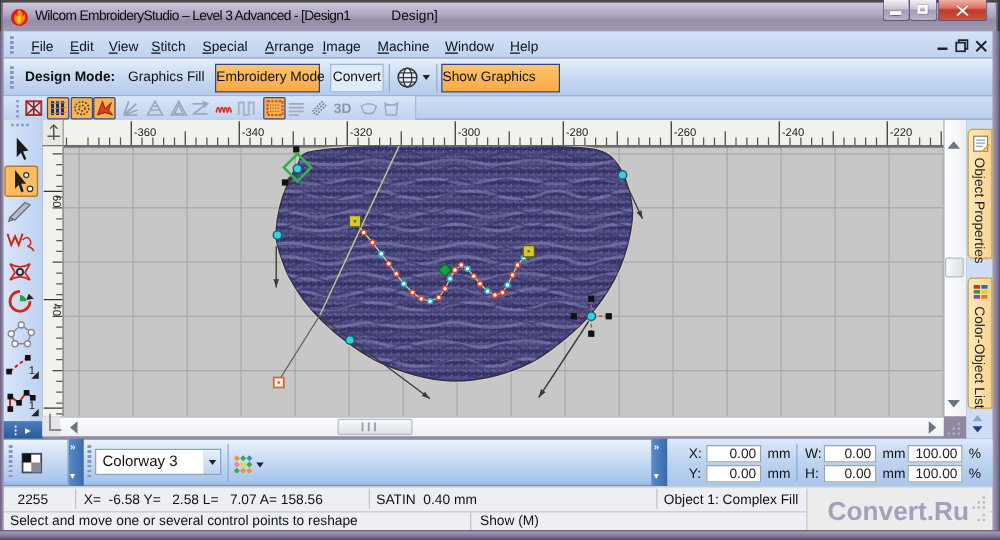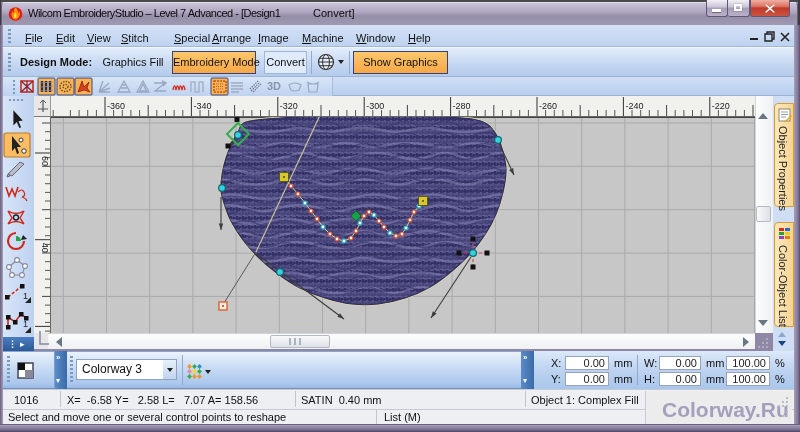--- a/index.html
+++ b/index.html
@@ -11,22 +11,22 @@
 <div class="abs" style="left:798px;top:0;width:2px;height:432px;background:#3c3c3c"></div>
 <div class="abs" style="left:0;top:0;width:1px;height:432px;background:#3c3c3c"></div>
 <div class="abs" style="left:0;top:430px;width:800px;height:2px;background:#302c3a"></div>
 
 <div class="abs" style="left:1px;top:2px;width:797px;height:23px;background:linear-gradient(#cac3d8,#b0a8c2 40%,#968ea9 60%,#a099b2);border-radius:4px 4px 0 0;border-top:1px solid #e4e0ec;border-left:1px solid #695f80;border-right:1px solid #695f80"></div>
 <svg style="position:absolute;left:8px;top:6px" width="15" height="15" viewBox="0 0 15 15">
     <circle cx="7.5" cy="8" r="6.8" fill="#e11c10"></circle>
     <path d="M7.5,1.5 Q10.5,4 10,7 Q11.5,6.5 11.5,5 Q13,8 11,11 Q9,13.5 7.5,13.5 Q5,13.5 4,11 Q2.5,8 4.5,5 Q4.5,6.5 6,7 Q5,4 7.5,1.5 Z" fill="#fa8d12"></path>
     <path d="M7.5,6 Q9,8.5 8.5,10.5 Q8,12 7.5,12 Q6,12 5.8,10.5 Q5.5,8.5 7.5,6 Z" fill="#ffe22e"></path>
   </svg>
-<div class="abs" style="left:28px;top:7px;font:11px 'Liberation Sans',sans-serif;color:#0a0a0a;letter-spacing:-0.5px">Wilcom EmbroideryStudio – Level 7 Advanced - [Design1</div>
-<div class="abs" style="left:313px;top:7px;font:11px 'Liberation Sans',sans-serif;color:#0a0a0a">Convert]</div>
+<div class="abs" style="left:28px;top:7px;font:11px 'Liberation Sans',sans-serif;color:#0a0a0a;letter-spacing:-0.5px">Wilcom EmbroideryStudio – Level 3 Advanced - [Design1</div>
+<div class="abs" style="left:313px;top:7px;font:11px 'Liberation Sans',sans-serif;color:#0a0a0a">Design]</div>
 <div style="position:absolute;left:706px;top:0;width:86px;height:18px">
     <div style="position:absolute;left:0;top:0;width:22px;height:17px;background:linear-gradient(#f2f0f6,#c8c2d4 45%,#a59cb6 50%,#b9b2c6);border:1px solid #5f5776;border-top:none;border-radius:0 0 3px 3px">
       <div style="position:absolute;left:5px;top:9px;width:9px;height:3px;background:#fff;box-shadow:0 1px 1px #0006"></div>
     </div>
     <div style="position:absolute;left:22px;top:0;width:22px;height:17px;background:linear-gradient(#f2f0f6,#c8c2d4 45%,#a59cb6 50%,#b9b2c6);border:1px solid #5f5776;border-top:none;border-left:none;border-radius:0 0 3px 3px">
       <div style="position:absolute;left:6px;top:4px;width:8px;height:7px;border:2px solid #fff;box-shadow:0 0 1px #0008"></div>
     </div>
     <div style="position:absolute;left:44px;top:0;width:40px;height:17px;background:linear-gradient(#f0b0a4,#dd7263 40%,#c03a28 50%,#cc5540);border:1px solid #5f5776;border-top:none;border-radius:0 0 3px 3px">
       <svg style="position:absolute;left:13px;top:3px" width="12" height="11" viewBox="0 0 12 11">
         <path d="M2,1 L6,4.2 L10,1 L11,2 L7.3,5.5 L11,9 L10,10 L6,6.8 L2,10 L1,9 L4.7,5.5 L1,2 Z" fill="#fff" stroke="#60202060" stroke-width="0.5"></path>
@@ -37,21 +37,21 @@
 <div class="abs" style="left:0;top:25px;width:3px;height:399px;background:linear-gradient(90deg,#695f80,#a79fb8)"></div>
 <div class="abs" style="left:794px;top:25px;width:6px;height:399px;background:linear-gradient(90deg,#a79fb8,#7d7494 70%,#554b6e)"></div>
 
 <div class="abs" style="left:3px;top:25px;width:791px;height:22px;background:linear-gradient(#d5e2f7,#bed2ef);border-bottom:1px solid #a4b8d6"></div>
 <div class="abs" style="left:8px;top:29px;width:3px;height:14px;background:repeating-linear-gradient(#7e99bd 0,#7e99bd 2px,transparent 2px,transparent 4px)"></div>
 <div class="abs" style="left:0;top:28px;width:740px;height:18px;font:11px 'Liberation Sans',sans-serif;color:#111">
     <span style="position:absolute;left:25px;top:4px"><u>F</u>ile</span>
     <span style="position:absolute;left:56px;top:4px"><u>E</u>dit</span>
     <span style="position:absolute;left:87px;top:4px"><u>V</u>iew</span>
     <span style="position:absolute;left:121px;top:4px"><u>S</u>titch</span>
-    <span style="position:absolute;left:174px;top:4px"><u>S</u>pecial</span>
+    <span style="position:absolute;left:162px;top:4px"><u>S</u>pecial</span>
     <span style="position:absolute;left:212px;top:4px"><u>A</u>rrange</span>
     <span style="position:absolute;left:258px;top:4px"><u>I</u>mage</span>
     <span style="position:absolute;left:302px;top:4px"><u>M</u>achine</span>
     <span style="position:absolute;left:356px;top:4px"><u>W</u>indow</span>
     <span style="position:absolute;left:408px;top:4px"><u>H</u>elp</span>
   </div>
 <div style="position:absolute;left:750px;top:31px;width:46px;height:13px;font-family:'Liberation Sans',sans-serif">
     <div style="position:absolute;left:0px;top:7px;width:8px;height:2px;background:#222"></div>
     <svg style="position:absolute;left:14px;top:0" width="11" height="11" viewBox="0 0 11 11">
       <path d="M3,3 L3,1 L10,1 L10,8 L8,8 M1,3 L8,3 L8,10 L1,10 Z" fill="none" stroke="#222" stroke-width="1.4"></path>
@@ -68,21 +68,21 @@
 <div class="abs" style="left:172px;top:51px;width:84px;height:23px;background:linear-gradient(#fcc76e,#f9a845);border:1.5px solid #35447c;font:11px 'Liberation Sans',sans-serif;color:#111;text-align:left;line-height:21px;white-space:nowrap">Embroidery Mode</div>
 <div class="abs" style="left:264px;top:51px;width:43px;height:23px;background:#dfeafa;border:1px solid #9fb6d8;font:11px 'Liberation Sans',sans-serif;color:#111;text-align:center;line-height:21px;white-space:nowrap">Convert</div>
 <div class="abs" style="left:311px;top:51px;width:1px;height:23px;background:#93abce"></div>
 <svg style="position:absolute;left:317px;top:53px" width="18" height="18" viewBox="0 0 18 18">
     <circle cx="9" cy="9" r="7.5" fill="#e8eef8" stroke="#333" stroke-width="1.2"></circle>
     <ellipse cx="9" cy="9" rx="3.4" ry="7.5" fill="none" stroke="#333" stroke-width="1"></ellipse>
     <path d="M1.5,9 L16.5,9 M2.5,5.3 L15.5,5.3 M2.5,12.7 L15.5,12.7" stroke="#333" stroke-width="1"></path>
   </svg>
 <div class="abs" style="left:338px;top:60px;width:0;height:0;border:3.5px solid transparent;border-top:4.5px solid #222"></div>
 <div class="abs" style="left:349px;top:51px;width:1px;height:23px;background:#93abce"></div>
-<div class="abs" style="left:353px;top:51px;width:95px;height:23px;background:linear-gradient(#fcc76e,#f9a845);border:1.5px solid #35447c;font:11px 'Liberation Sans',sans-serif;color:#111;text-align:center;line-height:21px;white-space:nowrap">Show Graphics</div>
+<div class="abs" style="left:353px;top:51px;width:95px;height:23px;background:linear-gradient(#fcc76e,#f9a845);border:1.5px solid #35447c;font:11px 'Liberation Sans',sans-serif;color:#111;line-height:21px;white-space:nowrap">Show Graphics</div>
 
 <div class="abs" style="left:3px;top:77px;width:791px;height:19px;background:linear-gradient(#cfdef5,#b9ceee);border-bottom:1px solid #9db4d4"></div>
 <div class="abs" style="left:3px;top:77px;width:330px;height:19px;background:linear-gradient(#d9e6f8,#bed2f0);border-right:1px solid #a8bcda"></div>
 <svg style="position:absolute;left:0;top:77px" width="340" height="19" viewBox="0 0 340 19">
     <rect x="13" y="3" width="2" height="2" fill="#7e99bd"></rect>
     <rect x="13" y="7" width="2" height="2" fill="#7e99bd"></rect>
     <rect x="13" y="11" width="2" height="2" fill="#7e99bd"></rect>
     <rect x="13" y="15" width="2" height="2" fill="#7e99bd"></rect>
     <g transform="translate(20,2)">
       <rect x="1" y="2" width="12" height="11" fill="none" stroke="#c03028" stroke-width="1.6"></rect>
@@ -560,35 +560,35 @@
 <div class="abs" style="left:551px;top:373px;font:11px 'Liberation Sans',sans-serif;color:#111">Y:</div>
 <div style="position:absolute;left:565px;top:372px;width:44px;height:14px;background:#fff;border:1px solid #98a4b4;font:11px 'Liberation Sans',sans-serif;color:#222;text-align:right;padding:0 3px;box-sizing:border-box;line-height:13px">0.00</div>
 <div class="abs" style="left:614px;top:373px;font:11px 'Liberation Sans',sans-serif;color:#111">mm</div>
 <div class="abs" style="left:644px;top:373px;font:11px 'Liberation Sans',sans-serif;color:#111">H:</div>
 <div style="position:absolute;left:659px;top:372px;width:42px;height:14px;background:#fff;border:1px solid #98a4b4;font:11px 'Liberation Sans',sans-serif;color:#222;text-align:right;padding:0 3px;box-sizing:border-box;line-height:13px">0.00</div>
 <div class="abs" style="left:706px;top:373px;font:11px 'Liberation Sans',sans-serif;color:#111">mm</div>
 <div style="position:absolute;left:726px;top:372px;width:44px;height:14px;background:#fff;border:1px solid #98a4b4;font:11px 'Liberation Sans',sans-serif;color:#222;text-align:right;padding:0 3px;box-sizing:border-box;line-height:13px">100.00</div>
 <div class="abs" style="left:775px;top:373px;font:11px 'Liberation Sans',sans-serif;color:#111">%</div>
 
 <div class="abs" style="left:3px;top:389px;width:791px;height:20px;background:#edeff3;border-top:1px solid #c6cad2"></div>
-<div class="abs" style="left:14px;top:394px;font:11px 'Liberation Sans',sans-serif;color:#111">1016</div>
+<div class="abs" style="left:14px;top:394px;font:11px 'Liberation Sans',sans-serif;color:#111">2255</div>
 <div class="abs" style="left:60px;top:391px;width:1px;height:16px;background:#c0c4cc"></div>
 <div class="abs" style="left:67px;top:394px;font:11px 'Liberation Sans',sans-serif;color:#111">X=&nbsp;&nbsp;-6.58 Y=&nbsp;&nbsp;&nbsp;2.58 L=&nbsp;&nbsp;&nbsp;7.07 A= 158.56</div>
 <div class="abs" style="left:295px;top:391px;width:1px;height:16px;background:#c0c4cc"></div>
 <div class="abs" style="left:301px;top:394px;font:11px 'Liberation Sans',sans-serif;color:#111">SATIN&nbsp; 0.40 mm</div>
 <div class="abs" style="left:525px;top:391px;width:1px;height:16px;background:#c0c4cc"></div>
 <div class="abs" style="left:531px;top:394px;font:11px 'Liberation Sans',sans-serif;color:#111">Object 1: Complex Fill</div>
 
 <div class="abs" style="left:3px;top:409px;width:791px;height:15px;background:#edeff3;border-top:1px solid #c6cad2"></div>
 <div class="abs" style="left:8px;top:411px;font:11px 'Liberation Sans',sans-serif;color:#111">Select and move one or several control points to reshape</div>
 <div class="abs" style="left:376px;top:410px;width:1px;height:14px;background:#c0c4cc"></div>
-<div class="abs" style="left:384px;top:411px;font:11px 'Liberation Sans',sans-serif;color:#111">List (M)</div>
+<div class="abs" style="left:384px;top:411px;font:11px 'Liberation Sans',sans-serif;color:#111">Show (M)</div>
 
 <div class="abs" style="left:645px;top:391px;width:147px;height:33px;background:#ececec;border-left:1px solid #c6cad2"></div>
-<div class="abs" style="left:662px;top:398px;font:bold 21px 'Liberation Sans',sans-serif;color:#a49fbc;letter-spacing:0px">Colorway.Ru</div>
+<div class="abs" style="left:662px;top:398px;font:bold 21px 'Liberation Sans',sans-serif;color:#a49fbc;letter-spacing:0px">Convert.Ru</div>
 <svg class="abs" style="left:777px;top:395px" width="14" height="26" viewBox="0 0 14 26">
     <g fill="#b8bcc4">
       <rect x="9" y="2" width="2" height="2"></rect>
       <rect x="5" y="6" width="2" height="2"></rect>
       <rect x="9" y="6" width="2" height="2"></rect>
       <rect x="1" y="10" width="2" height="2"></rect>
       <rect x="5" y="10" width="2" height="2"></rect>
       <rect x="9" y="10" width="2" height="2"></rect>
       <rect x="9" y="16" width="2" height="2"></rect>
       <rect x="5" y="20" width="2" height="2"></rect>

